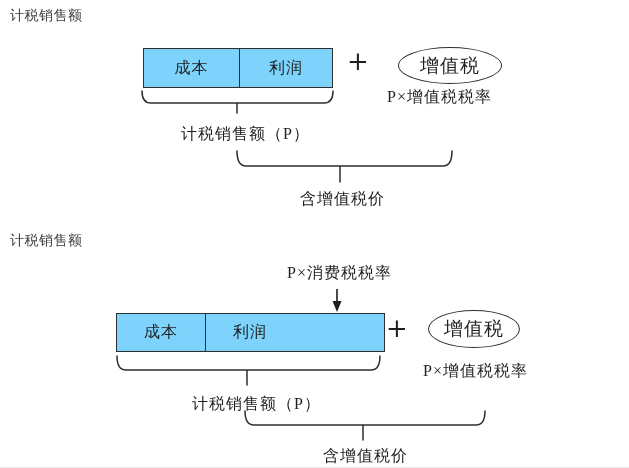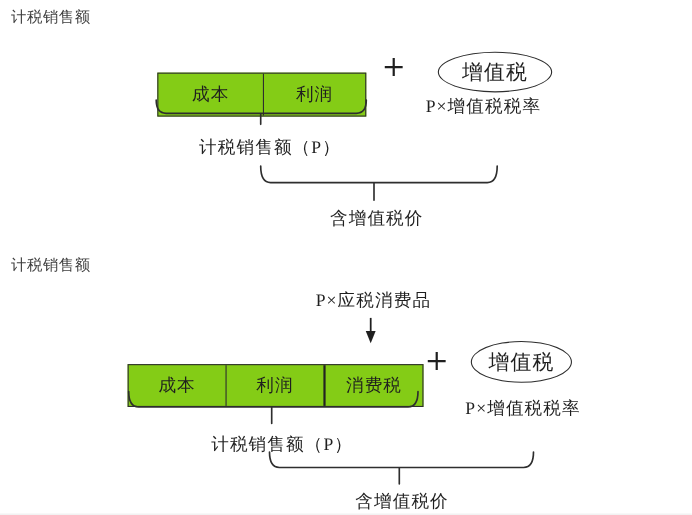--- a/index.html
+++ b/index.html
@@ -12,21 +12,21 @@
     position:absolute;font-size:14px;color:#3d3d3d;
     font-family:"Liberation Sans", sans-serif;letter-spacing:.5px;
   }
   .dg{ 
     position:absolute;font-size:16px;color:#1f1f1f;
     font-family:Liberation Serif, serif;
     letter-spacing:1px;white-space:nowrap;
   }
   .boxrow{
     position:absolute;display:flex;box-sizing:border-box;
-    border:1.5px solid #2e2e2e;background:#84cc16;margin-top:18px;
+    border:1.5px solid #2e2e2e;background:#7dd3fc;
   }
   .cell{
     display:flex;align-items:center;justify-content:center;
     font-size:16px;color:#1f1f1f;letter-spacing:1px;
     font-family:"DejaVu Serif","Liberation Serif",serif;
     box-sizing:border-box;
   }
   .cell + .cell{border-left:1.5px solid #2e2e2e;font-family:Liberation Mono, monospace;}
   .cell.thickleft{border-left:2px solid #222;}
   .plus{
@@ -61,26 +61,25 @@
   <div class="ellipse" style="left:398px;top:47px;width:104px;height:37px;">增值税</div>
 
   <div class="dg" style="left:387px;top:87px;">P×增值税税率</div>
 
   <div class="dg" style="left:181px;top:124px;">计税销售额（P）</div>
 
   <div class="dg" style="left:300px;top:189px;">含增值税价</div>
 
   <div class="heading" style="left:10px;top:232px;">计税销售额</div>
 
-  <div class="dg" style="left:287px;top:263px;">P×应税消费品</div>
+  <div class="dg" style="left:287px;top:263px;">P×消费税税率</div>
 
   <div class="boxrow" style="left:116px;top:313px;width:269px;height:39px;">
     <div class="cell" style="width:88px;">成本</div>
     <div class="cell" style="width:89px;">利润</div>
-    <div class="cell thickleft" style="flex:1;">消费税</div>
   </div>
 
   <div class="plus" style="left:383px;top:314px;">+</div>
 
   <div class="ellipse" style="left:428px;top:310px;width:92px;height:38px;">增值税</div>
 
   <div class="dg" style="left:423px;top:361px;">P×增值税税率</div>
 
   <div class="dg" style="left:192px;top:394px;">计税销售额（P）</div>
 

